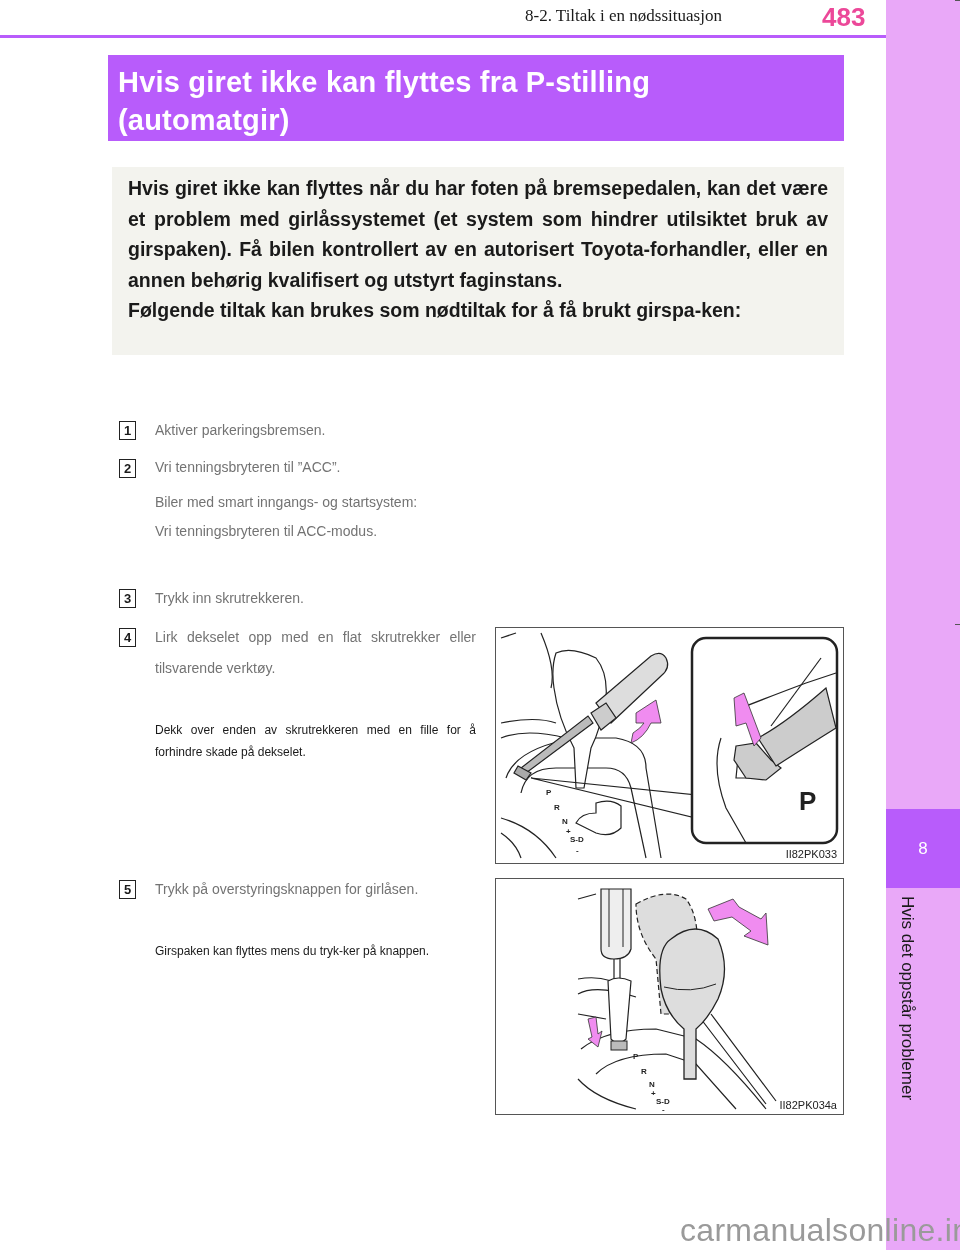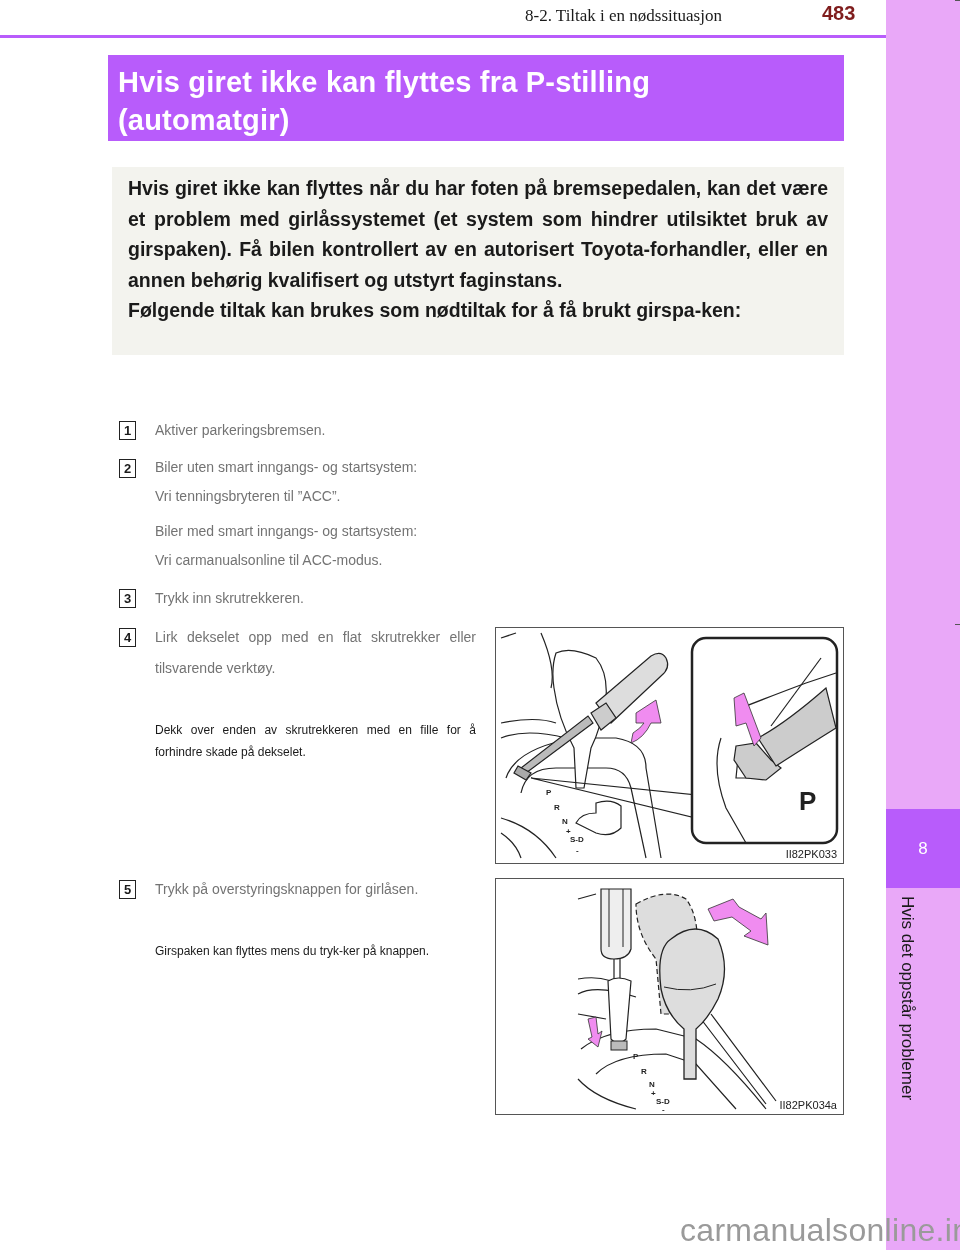--- a/index.html
+++ b/index.html
@@ -7,21 +7,21 @@
          font-family:"Liberation Sans", sans-serif; color:#1a1a1a; }
   .sidebar { position:absolute; left:886px; top:0; width:74px; height:1250px; background:#e9a8f8; }
   .sidebar-tab { position:absolute; left:886px; top:809px; width:74px; height:79px; background:#b85cfb;
                  color:#fff; font-size:17px; display:flex; align-items:center; justify-content:center; }
   .sidebar-label { position:absolute; left:893px; top:896px; width:24px; height:240px;
                    writing-mode:vertical-rl; font-size:17px; color:#1a1a1a; white-space:nowrap; }
   .edge-tick { position:absolute; left:955px; top:624px; width:5px; height:1px; background:#555; }
   .edge-tick2 { position:absolute; left:955px; top:0; width:5px; height:1px; background:#555; }
   .header-line { position:absolute; left:0; top:35px; width:886px; height:3px; background:#b85cfb; }
   .header-section { position:absolute; left:525px; top:6px; font-size:17px; color:#1a1a1a;font-family:Liberation Serif, serif; }
-  .header-page { position:absolute; left:822px; top:2px; font-size:20px; font-weight:bold; color:#7f1d1d;text-align:right; }
+  .header-page { position:absolute; left:822px; top:2px; font-size:26px; font-weight:bold; color:#ec4899;text-align:right; }
 
   .title-box { position:absolute; left:108px; top:55px; width:736px; height:86px; background:#b85cfb;
                color:#fff; font-weight:bold; font-size:29px; line-height:38px; padding:8px 10px;
                box-sizing:border-box; letter-spacing:0.2px; }
 
   .intro-box { position:absolute; left:112px; top:167px; width:732px; height:188px; background:#f3f3ee;
                padding:6px 16px 0 16px; box-sizing:border-box; font-weight:bold; font-size:19.5px;
                line-height:30.5px; text-align:justify; }
   .intro-box p { margin:0; }
 
@@ -59,25 +59,24 @@
 <div class="intro-box">
   <p>Hvis giret ikke kan flyttes når du har foten på bremsepedalen, kan det være et problem med girlåssystemet (et system som hindrer utilsiktet bruk av girspaken). Få bilen kontrollert av en autorisert Toyota-forhandler, eller en annen behørig kvalifisert og utstyrt faginstans.</p>
   <p>Følgende tiltak kan brukes som nødtiltak for å få brukt girspa-ken:</p>
 </div>
 
 <div class="num" style="left:119px;top:421px;">1</div>
 <div class="step" style="left:155px;top:416px;">Aktiver parkeringsbremsen.</div>
 
 <div class="num" style="left:119px;top:459px;">2</div>
 <div class="step" style="left:155px;top:453px;width:460px;">
-  <div>Biler uten smart inngangs- og startsystem:</div>
   <div>Vri tenningsbryteren til ”ACC”.</div>
   <div style="height:6px;"></div>
   <div>Biler med smart inngangs- og startsystem:</div>
-  <div>Vri carmanualsonline til ACC-modus.</div>
+  <div>Vri tenningsbryteren til ACC-modus.</div>
 </div>
 
 <div class="num" style="left:119px;top:589px;">3</div>
 <div class="step" style="left:155px;top:584px;">Trykk inn skrutrekkeren.</div>
 
 <div class="num" style="left:119px;top:628px;">4</div>
 <div class="step justify" style="left:155px;top:622px;width:321px;line-height:30.5px;">Lirk dekselet opp med en flat skrutrekker eller tilsvarende verktøy.</div>
 <div class="step sub justify" style="left:155px;top:719px;width:321px;">Dekk over enden av skrutrekkeren med en fille for å forhindre skade på dekselet.</div>
 
 <div class="fig" style="left:495px;top:627px;width:349px;height:237px;">

